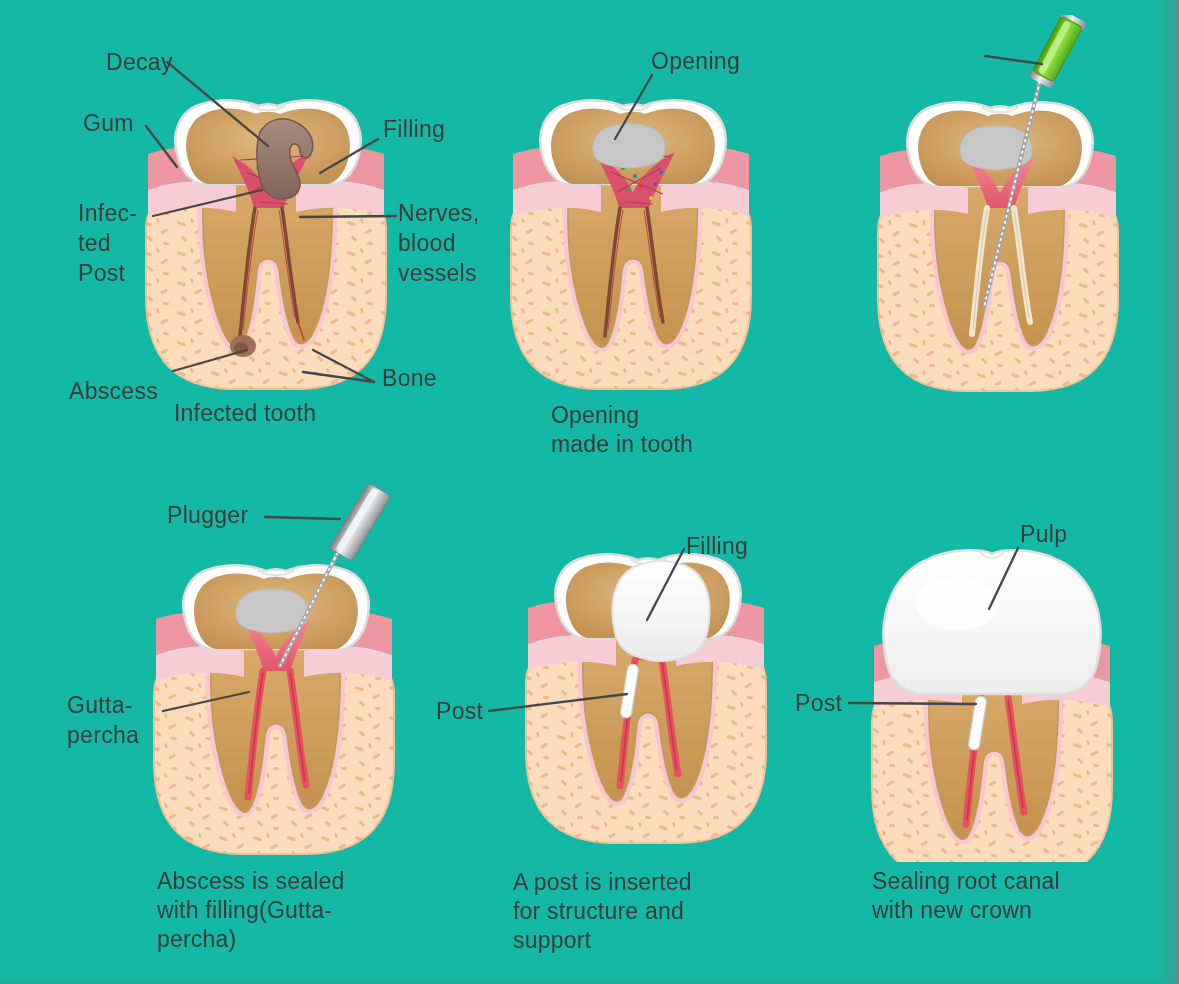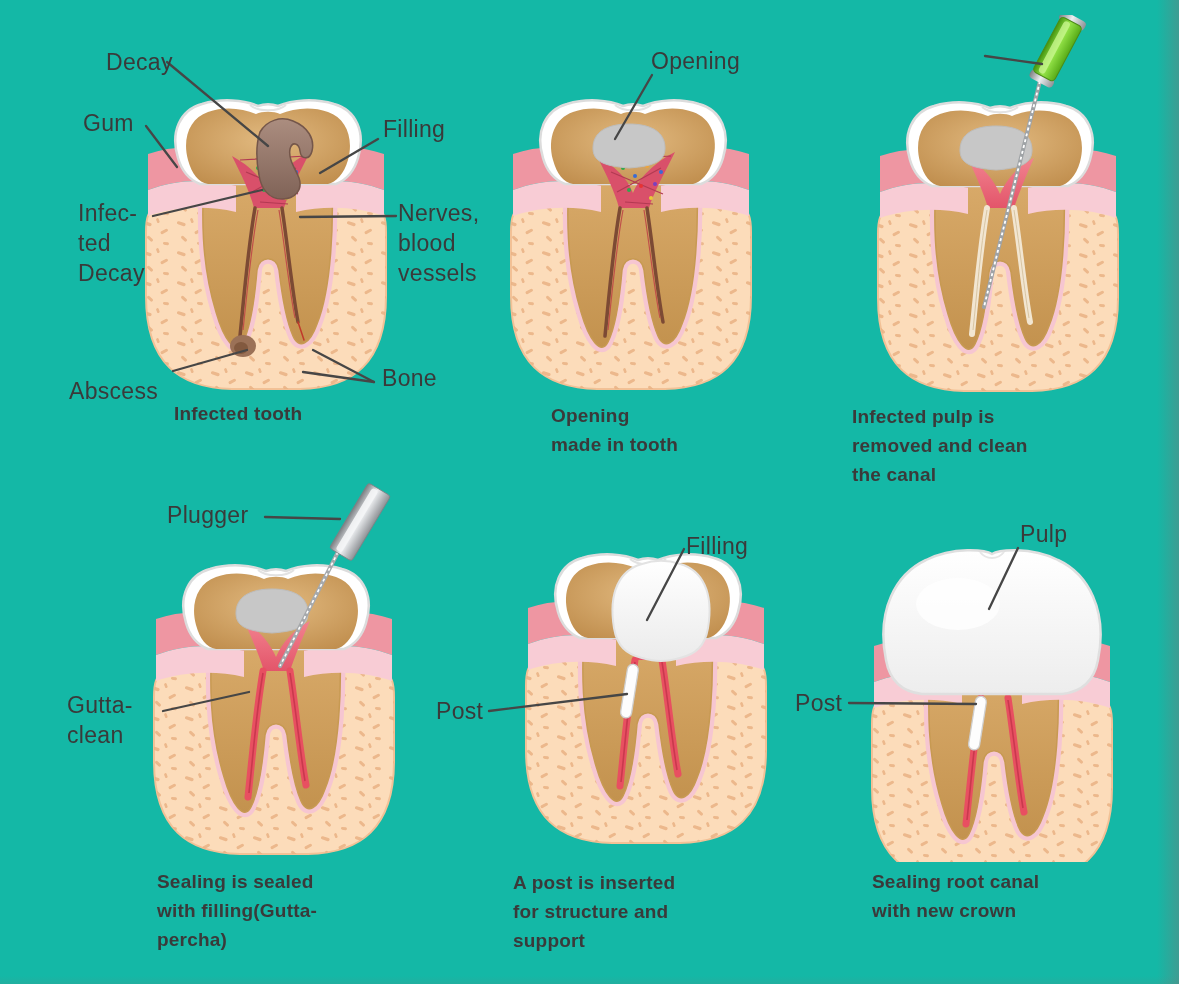--- a/index.html
+++ b/index.html
@@ -1,20 +1,20 @@
 <!DOCTYPE html>
 <html><head>
 <meta charset="utf-8">
 <style>
   html,body{margin:0;padding:0;background:#fff;}
   #stage{position:relative;width:1179px;height:984px;background:#14b8a6;overflow:hidden;
          font-family:"Liberation Sans",sans-serif;}
   .lbl{position:absolute;font-size:23px;line-height:30px;font-weight:500;color:#3a3a3a;
        white-space:pre-line;letter-spacing:.3px;}
-  .cap{position:absolute;font-size:19px;line-height:29px;font-weight:700;color:#3a3a3a;
+  .cap{position:absolute;font-size:23px;line-height:29px;font-weight:400;color:#3a3a3a;
        white-space:pre-line;letter-spacing:.2px;}
   .panel-svg{position:absolute;}
   #leader-overlay{position:absolute;left:0;top:0;pointer-events:none;}
   #edge-right{position:absolute;right:0;top:0;width:22px;height:100%;
       background:linear-gradient(to right,rgba(130,130,130,0),rgba(120,120,120,.42));}
   #edge-bottom{position:absolute;left:0;bottom:0;width:100%;height:8px;
       background:linear-gradient(to bottom,rgba(130,130,130,0),rgba(120,120,120,.14));}
 </style>
 </head>
 <body>
@@ -266,40 +266,37 @@
       <line x1="1018" y1="548" x2="989" y2="609"></line>
       <line x1="849" y1="703" x2="976" y2="704"></line>
     </g>
   </svg>
 
   <div class="lbl" style="left:106px;top:47px">Decay</div>
   <div class="lbl" style="left:83px;top:108px">Gum</div>
   <div class="lbl" style="left:383px;top:114px">Filling</div>
   <div class="lbl" style="left:78px;top:198px">Infec-
 ted
-Decay</div>
+Post</div>
   <div class="lbl" style="left:398px;top:198px">Nerves,
 blood
 vessels</div>
   <div class="lbl" style="left:69px;top:376px">Abscess</div>
   <div class="lbl" style="left:382px;top:363px">Bone</div>
   <div class="cap" style="left:174px;top:399px">Infected tooth</div>
 
   <div class="lbl" style="left:651px;top:46px">Opening</div>
   <div class="cap" style="left:551px;top:401px">Opening
 made in tooth</div>
 
-  <div class="cap" style="left:852px;top:402px">Infected pulp is
-removed and clean
-the canal</div>
 
   <div class="lbl" style="left:167px;top:500px">Plugger</div>
   <div class="lbl" style="left:67px;top:690px">Gutta-
-clean</div>
-  <div class="cap" style="left:157px;top:867px">Sealing is sealed
+percha</div>
+  <div class="cap" style="left:157px;top:867px">Abscess is sealed
 with filling(Gutta-
 percha)</div>
 
   <div class="lbl" style="left:686px;top:531px">Filling</div>
   <div class="lbl" style="left:436px;top:696px">Post</div>
   <div class="cap" style="left:513px;top:868px">A post is inserted
 for structure and
 support</div>
 
   <div class="lbl" style="left:1020px;top:519px">Pulp</div>

